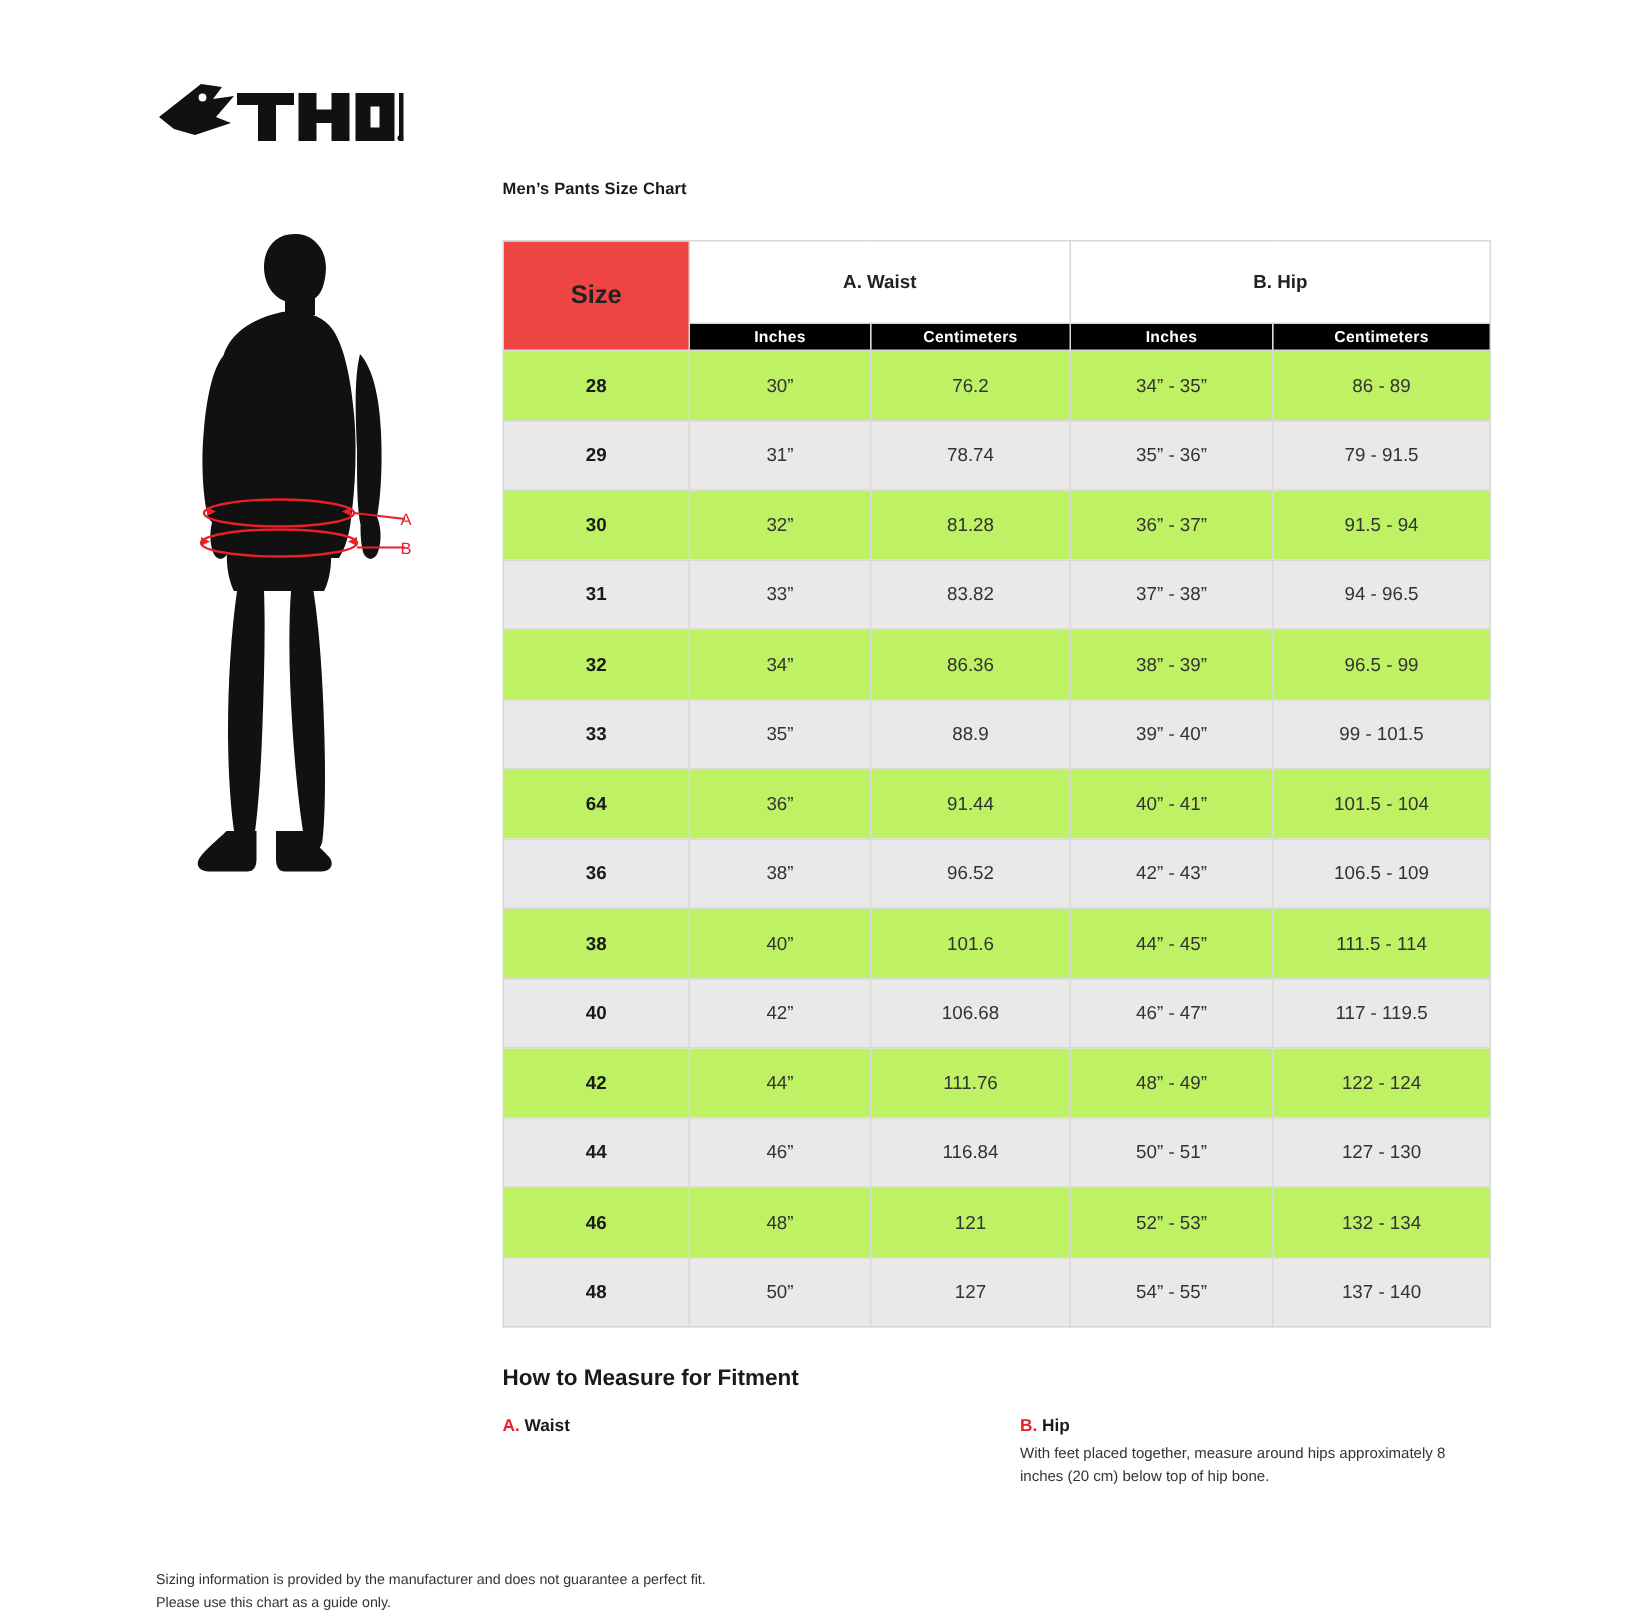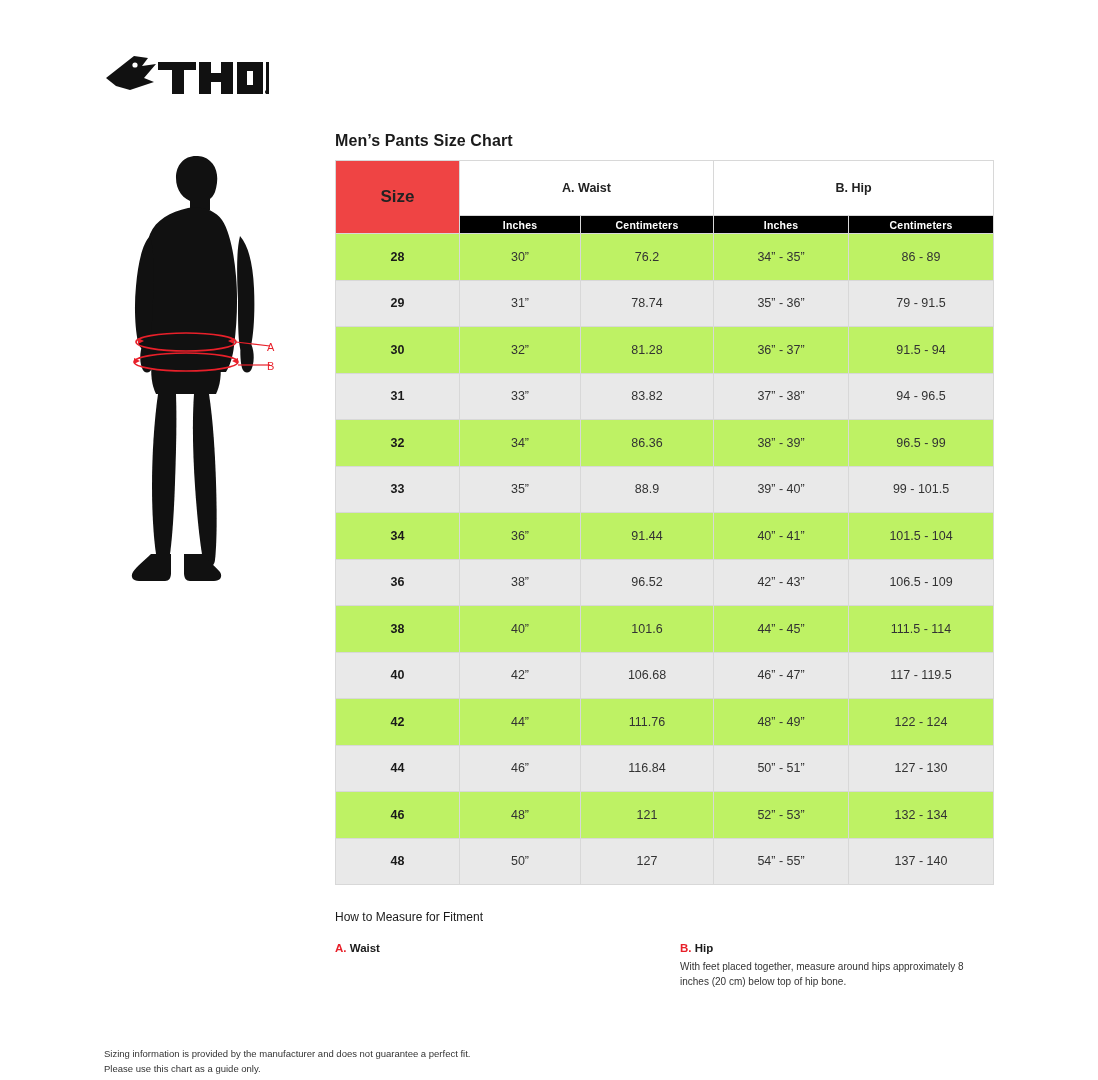--- a/index.html
+++ b/index.html
@@ -42,22 +42,22 @@
     color: #e8202a;
     font-family: "Liberation Sans", sans-serif;
   }
   .lbl-a { left: 267px; top: 341px; }
   .lbl-b { left: 267px; top: 360px; }
 
   
   .chart-title {
     position: absolute;
     left: 335px;
-    top: 132px;
-    font-size: 16px;
+    top: 120px;
+    font-size: 11px;
     font-weight: bold;
     color: #1a1a1a;
     letter-spacing: 0.1px;
   }
 
   
   .table-wrap {
     position: absolute;
     left: 335px;
     top: 160px;
@@ -115,22 +115,22 @@
   col.c-hc   { width: 145px; }
 
   
   .howto {
     position: absolute;
     left: 335px;
     top: 910px;
     width: 660px;
   }
   .howto-title {
-    font-size: 12px;
-    font-weight: normal;
+    font-size: 15px;
+    font-weight: bold;
     color: #1a1a1a;
     margin-bottom: 18px;
   }
   .howto-cols {
     display: flex;
   }
   .howto-col { width: 345px; }
   .howto-col + .howto-col { width: 315px; }
   .howto-head {
     font-size: 11.5px;
@@ -284,21 +284,21 @@
             <td>96.5 - 99</td>
           </tr>
           <tr class="alt">
             <td class="size-cell">33</td>
             <td>35”</td>
             <td>88.9</td>
             <td>39” - 40”</td>
             <td>99 - 101.5</td>
           </tr>
           <tr class="plain">
-            <td class="size-cell">34</td>
+            <td class="size-cell">64</td>
             <td>36”</td>
             <td>91.44</td>
             <td>40” - 41”</td>
             <td>101.5 - 104</td>
           </tr>
           <tr class="alt">
             <td class="size-cell">36</td>
             <td>38”</td>
             <td>96.52</td>
             <td>42” - 43”</td>

